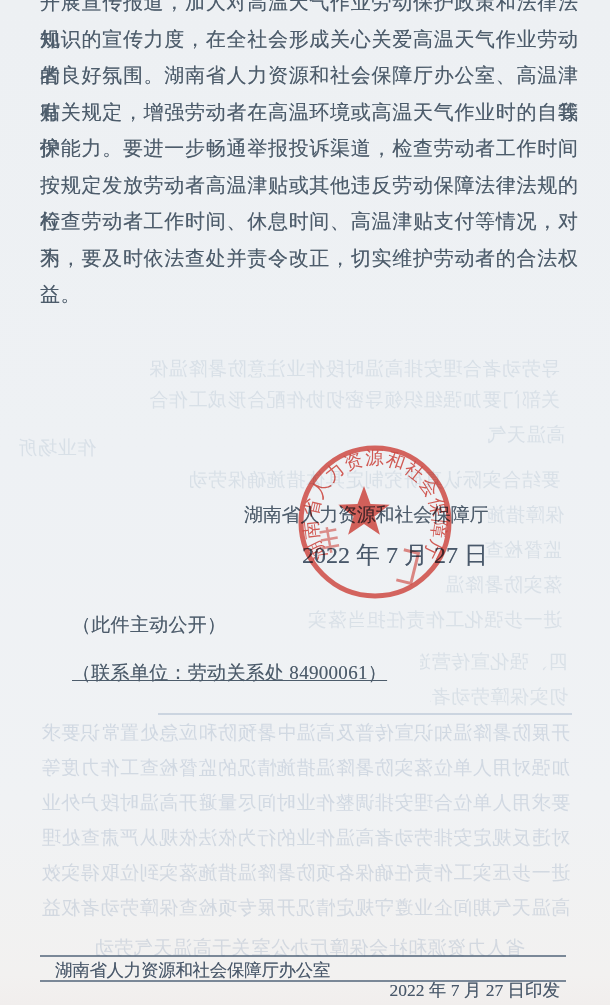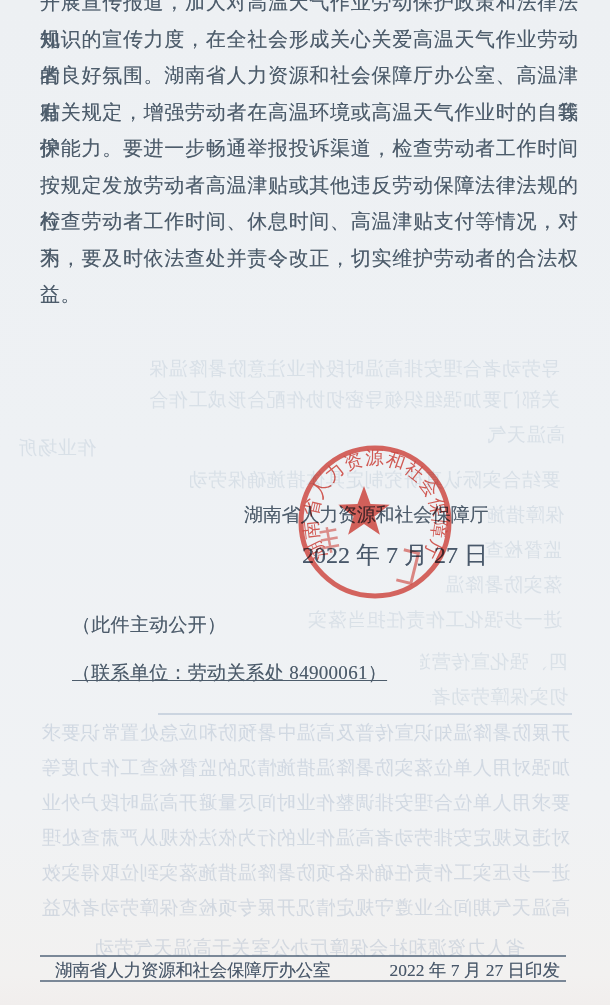--- a/index.html
+++ b/index.html
@@ -31,21 +31,21 @@
   .note-contact { top:660px;text-decoration:underline; }
   .seal { position:absolute; left:296px; top:443px; mix-blend-mode:multiply; }
   .footer-rule { position:absolute; left:40px; width:526px; height:2px; background:#51647a; opacity:0.75; }
   .footer-rule.top { top:955px; }
   .footer-rule.bottom { top:980px; }
   .footer-issuer {
     position:absolute; left:55px; top:958px; font-size:17.5px; color:#49586a;
     letter-spacing:-0.3px; white-space:nowrap; text-shadow:0 0 0.6px rgba(73,88,106,0.5);
   }
   .footer-date {
-    position:absolute; right:50px; top:958px; font-size:17.5px; color:#49586a;
+    position:absolute; right:50px; top:978px; font-size:17.5px; color:#49586a;
     white-space:nowrap; text-shadow:0 0 0.6px rgba(73,88,106,0.5);
   }
   .bleed {
     position:absolute; white-space:nowrap; overflow:hidden; height:24px;
     font-size:19px; line-height:22px; letter-spacing:0.6px;
     color:rgba(106,136,170,0.16); transform:scaleX(-1);
   }
   .bleed.strong { color:rgba(98,128,164,0.22); }
   .bleed-rule { position:absolute; left:158px; top:713px; width:414px; height:2px; background:rgba(100,130,165,0.26); }
 </style>

